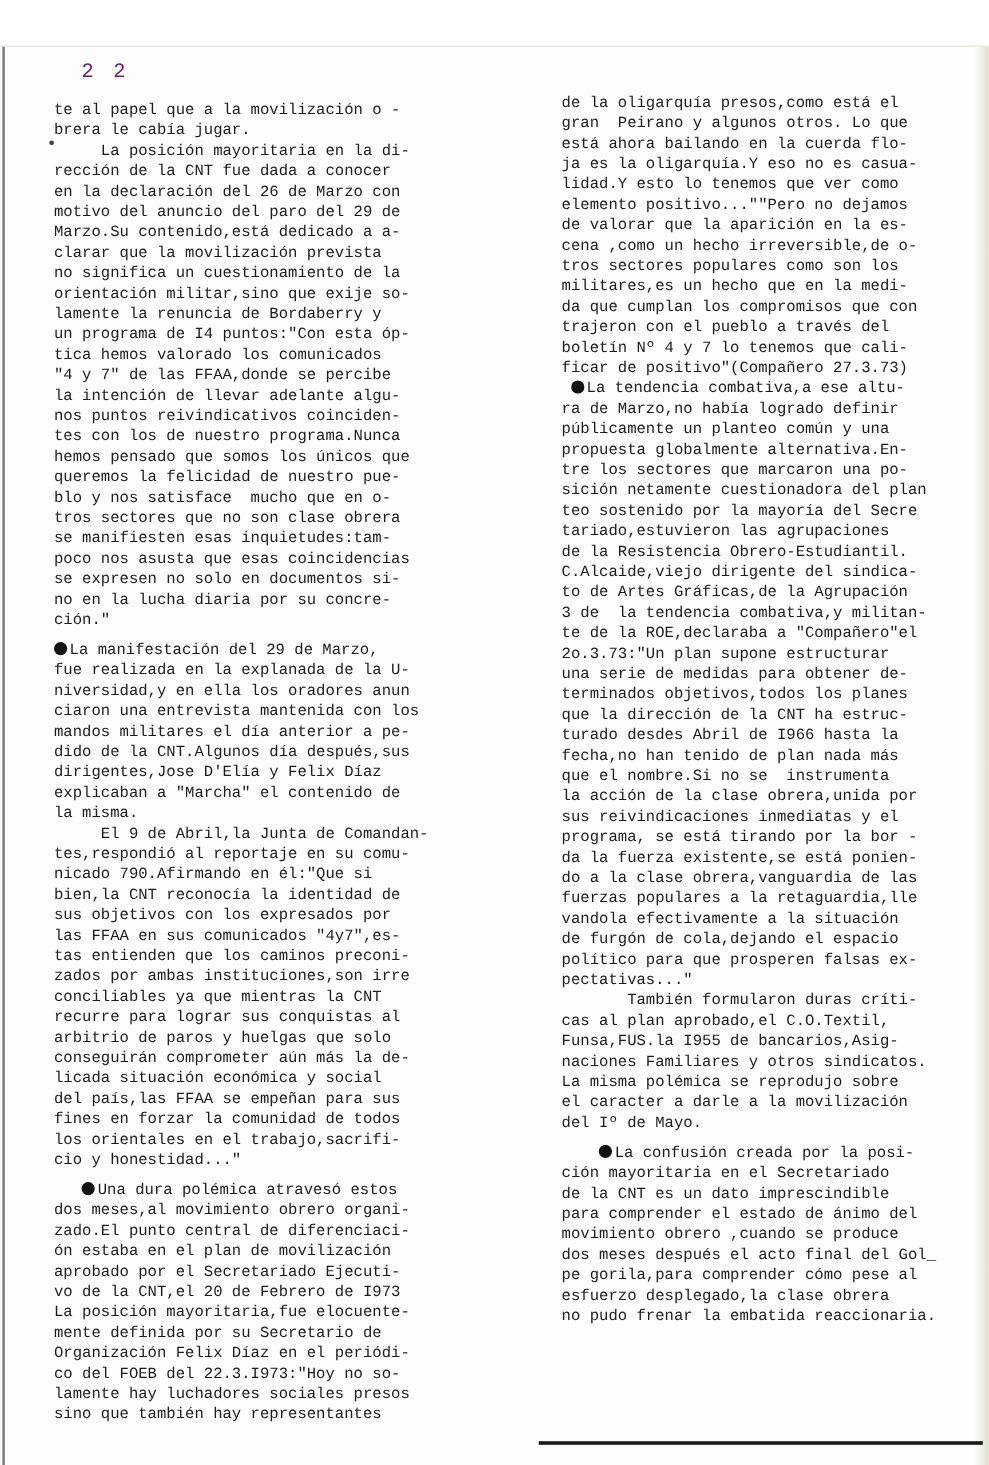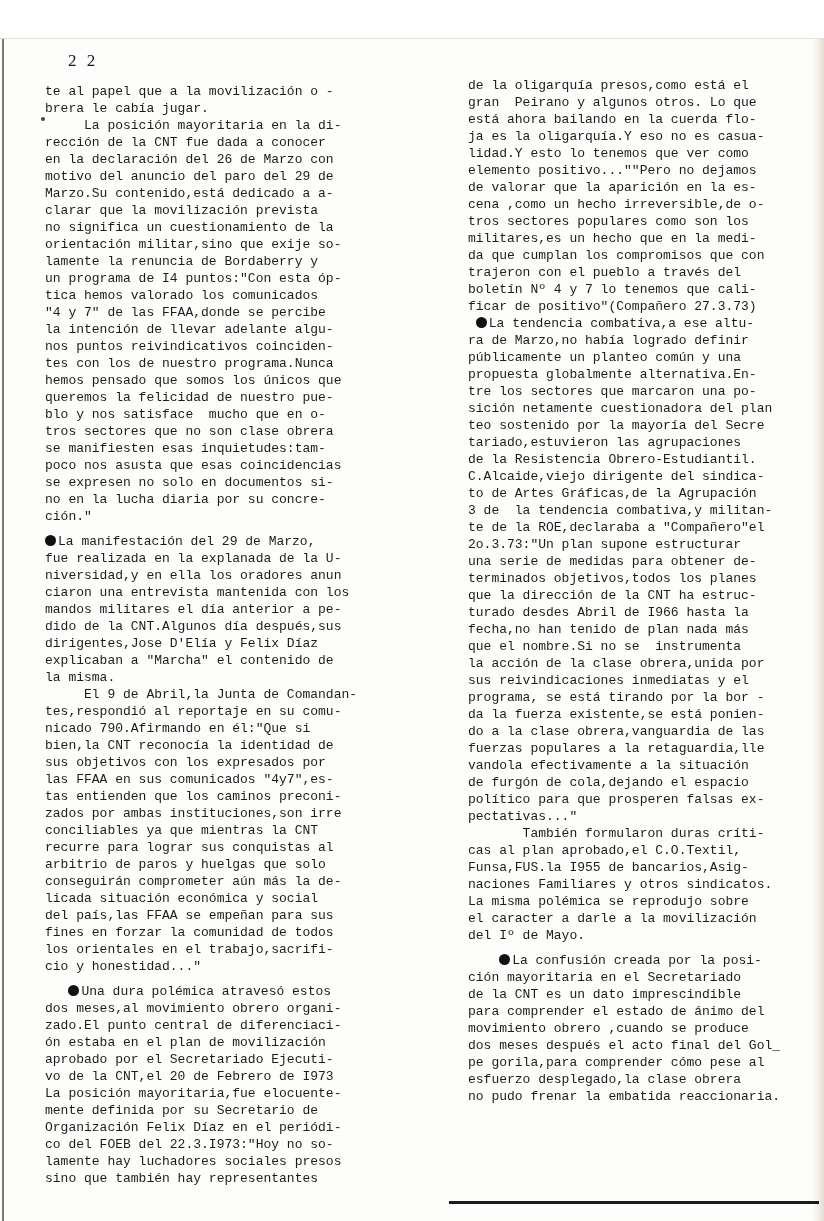--- a/index.html
+++ b/index.html
@@ -16,22 +16,22 @@
     .left-edge {
       position: absolute; left: 2px; top: 0; bottom: 0; width: 2px;
       background: #7a7a78;
     }
     .right-edge {
       position: absolute; right: 0; top: 0; bottom: 0; width: 12px;
       background: linear-gradient(to right, #fdfdfb, #efece4 60%, #e2ddd0);
     }
     .page-number {
       position: absolute; left: 68px; top: 12px;
-      font-family: Liberation Serif, serif;
-      font-size: 17px; color: #0f172a; letter-spacing: 3px;
+      font-family: Liberation Mono, monospace;
+      font-size: 17px; color: #701a75; letter-spacing: 3px;
     }
     .col {
       position: absolute;
       font-family: "Liberation Mono", "DejaVu Sans Mono", monospace;
       font-size: 13px; line-height: 17px; color: #1c1c1c;
       white-space: pre;
     }
     .col-left { left: 45px; top: 44px; }
     .col-right { left: 468px; top: 38px; }
     .line { display: block; height: 17px; }

